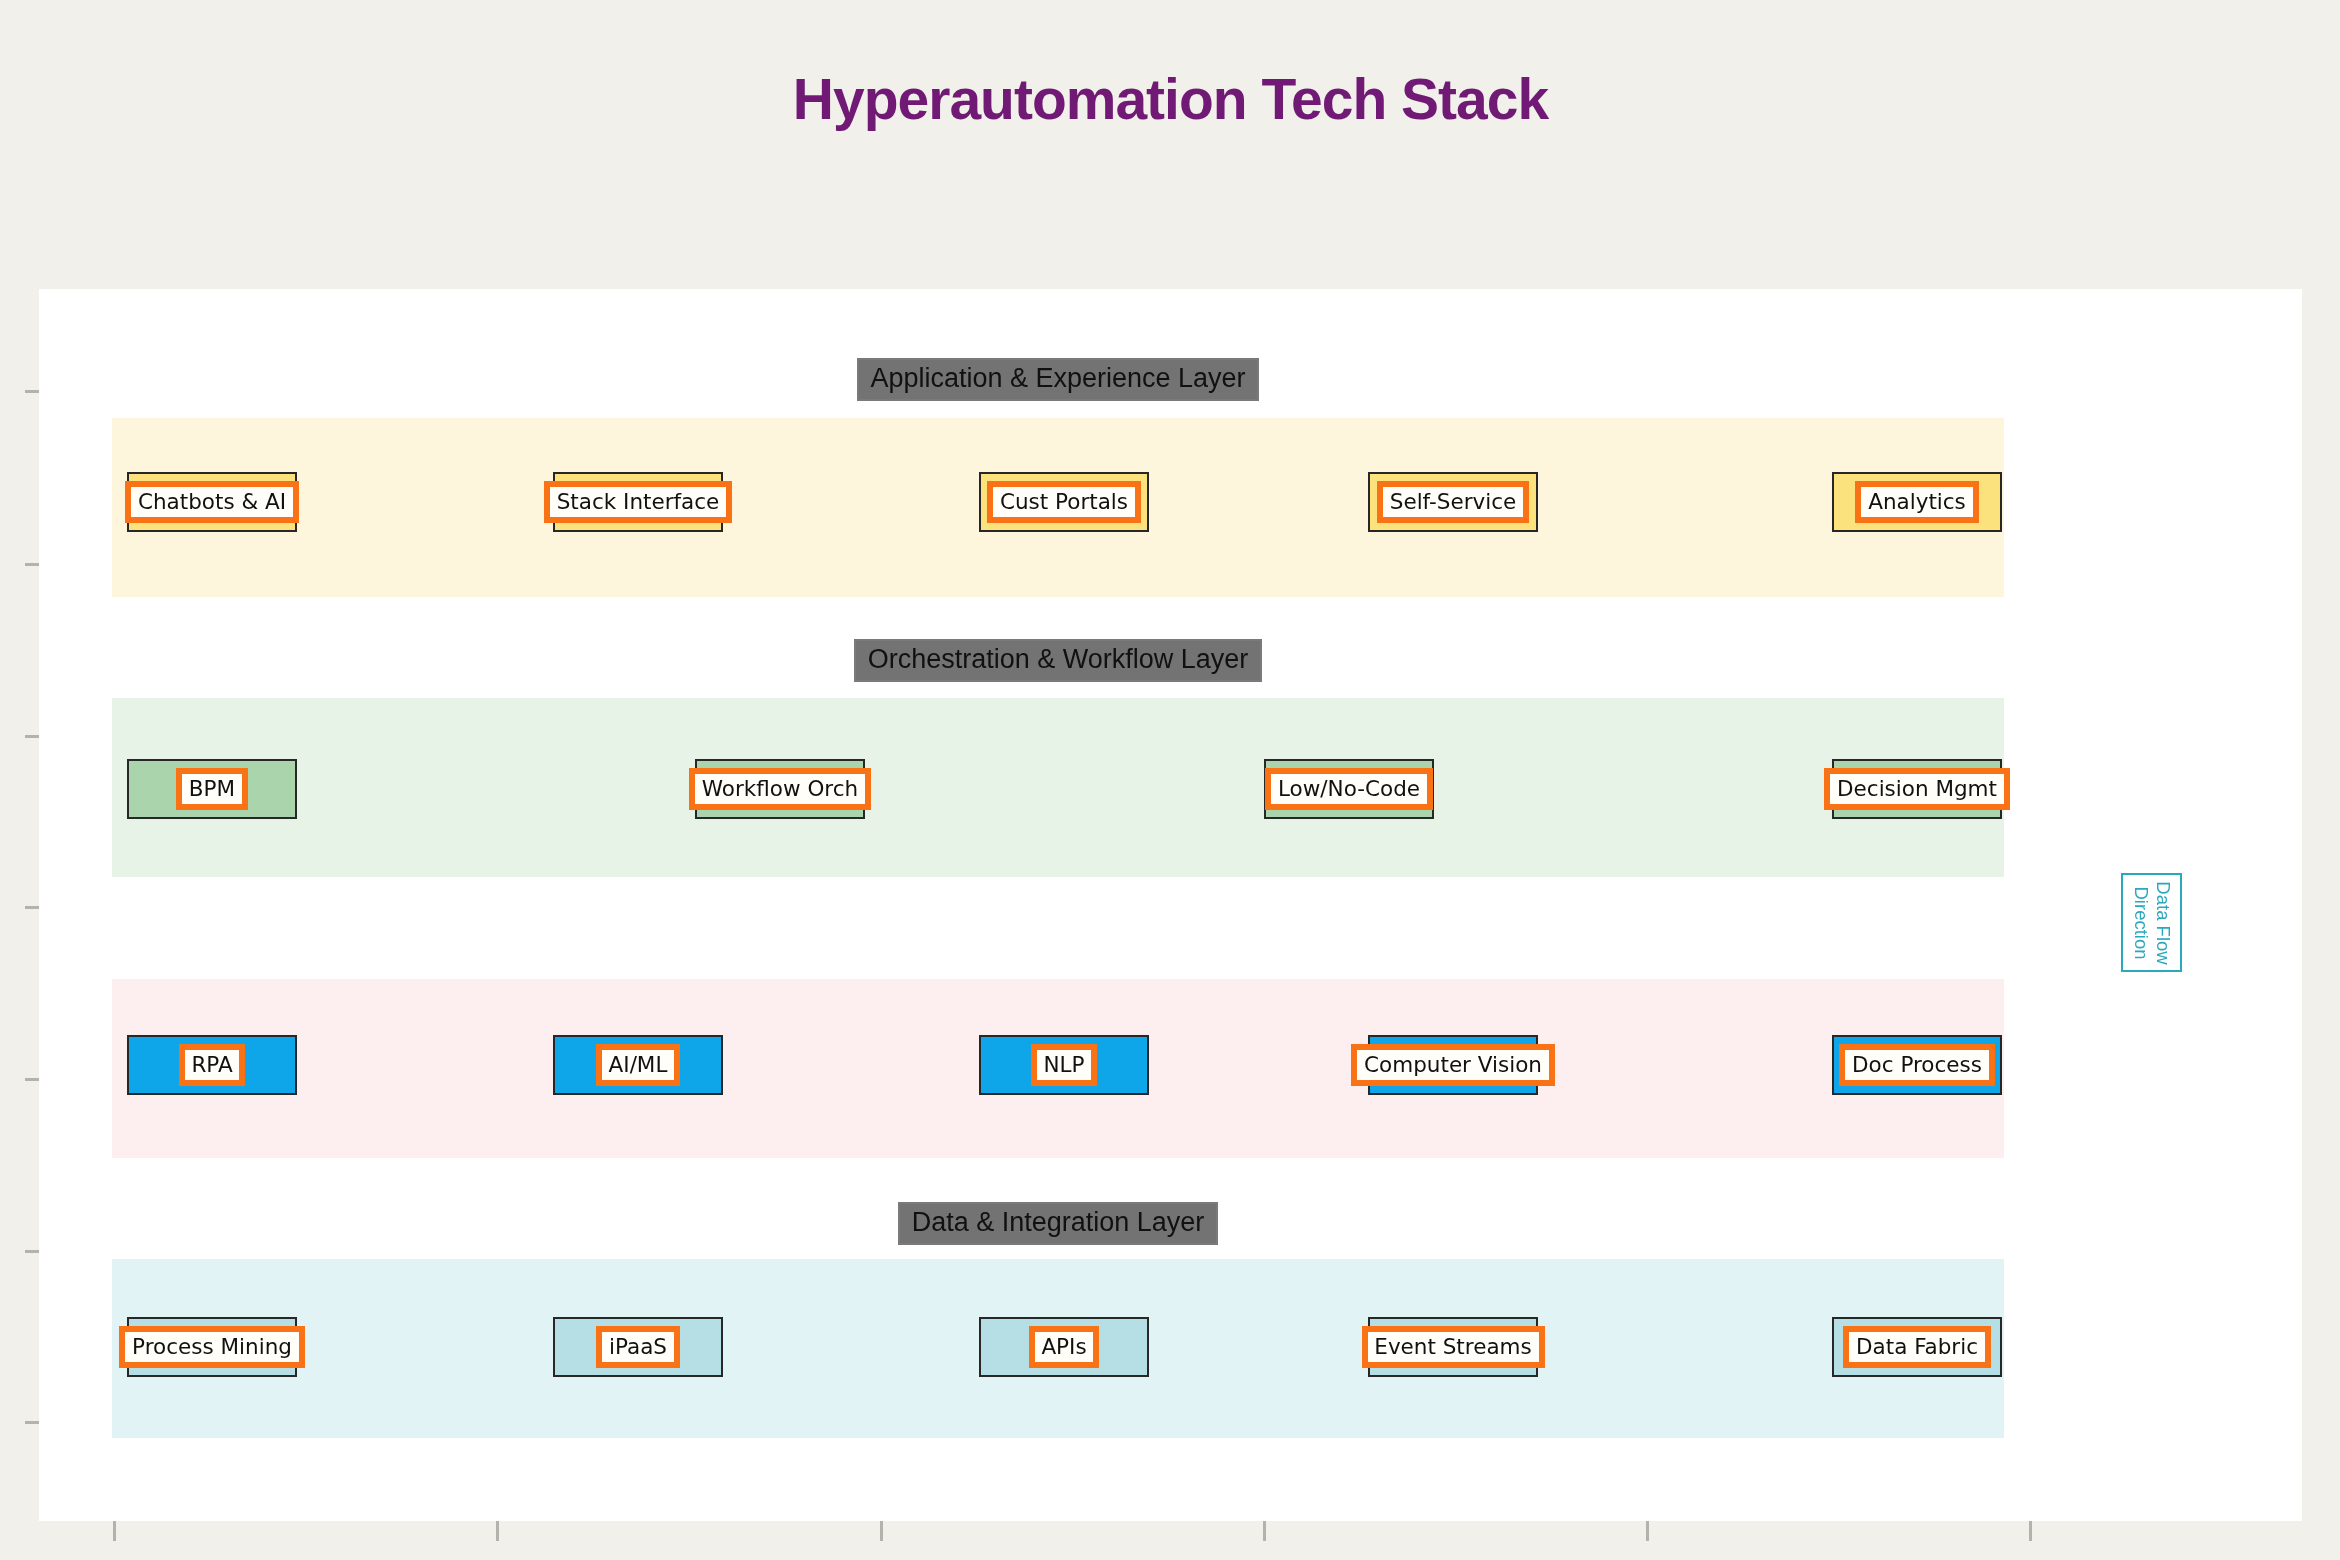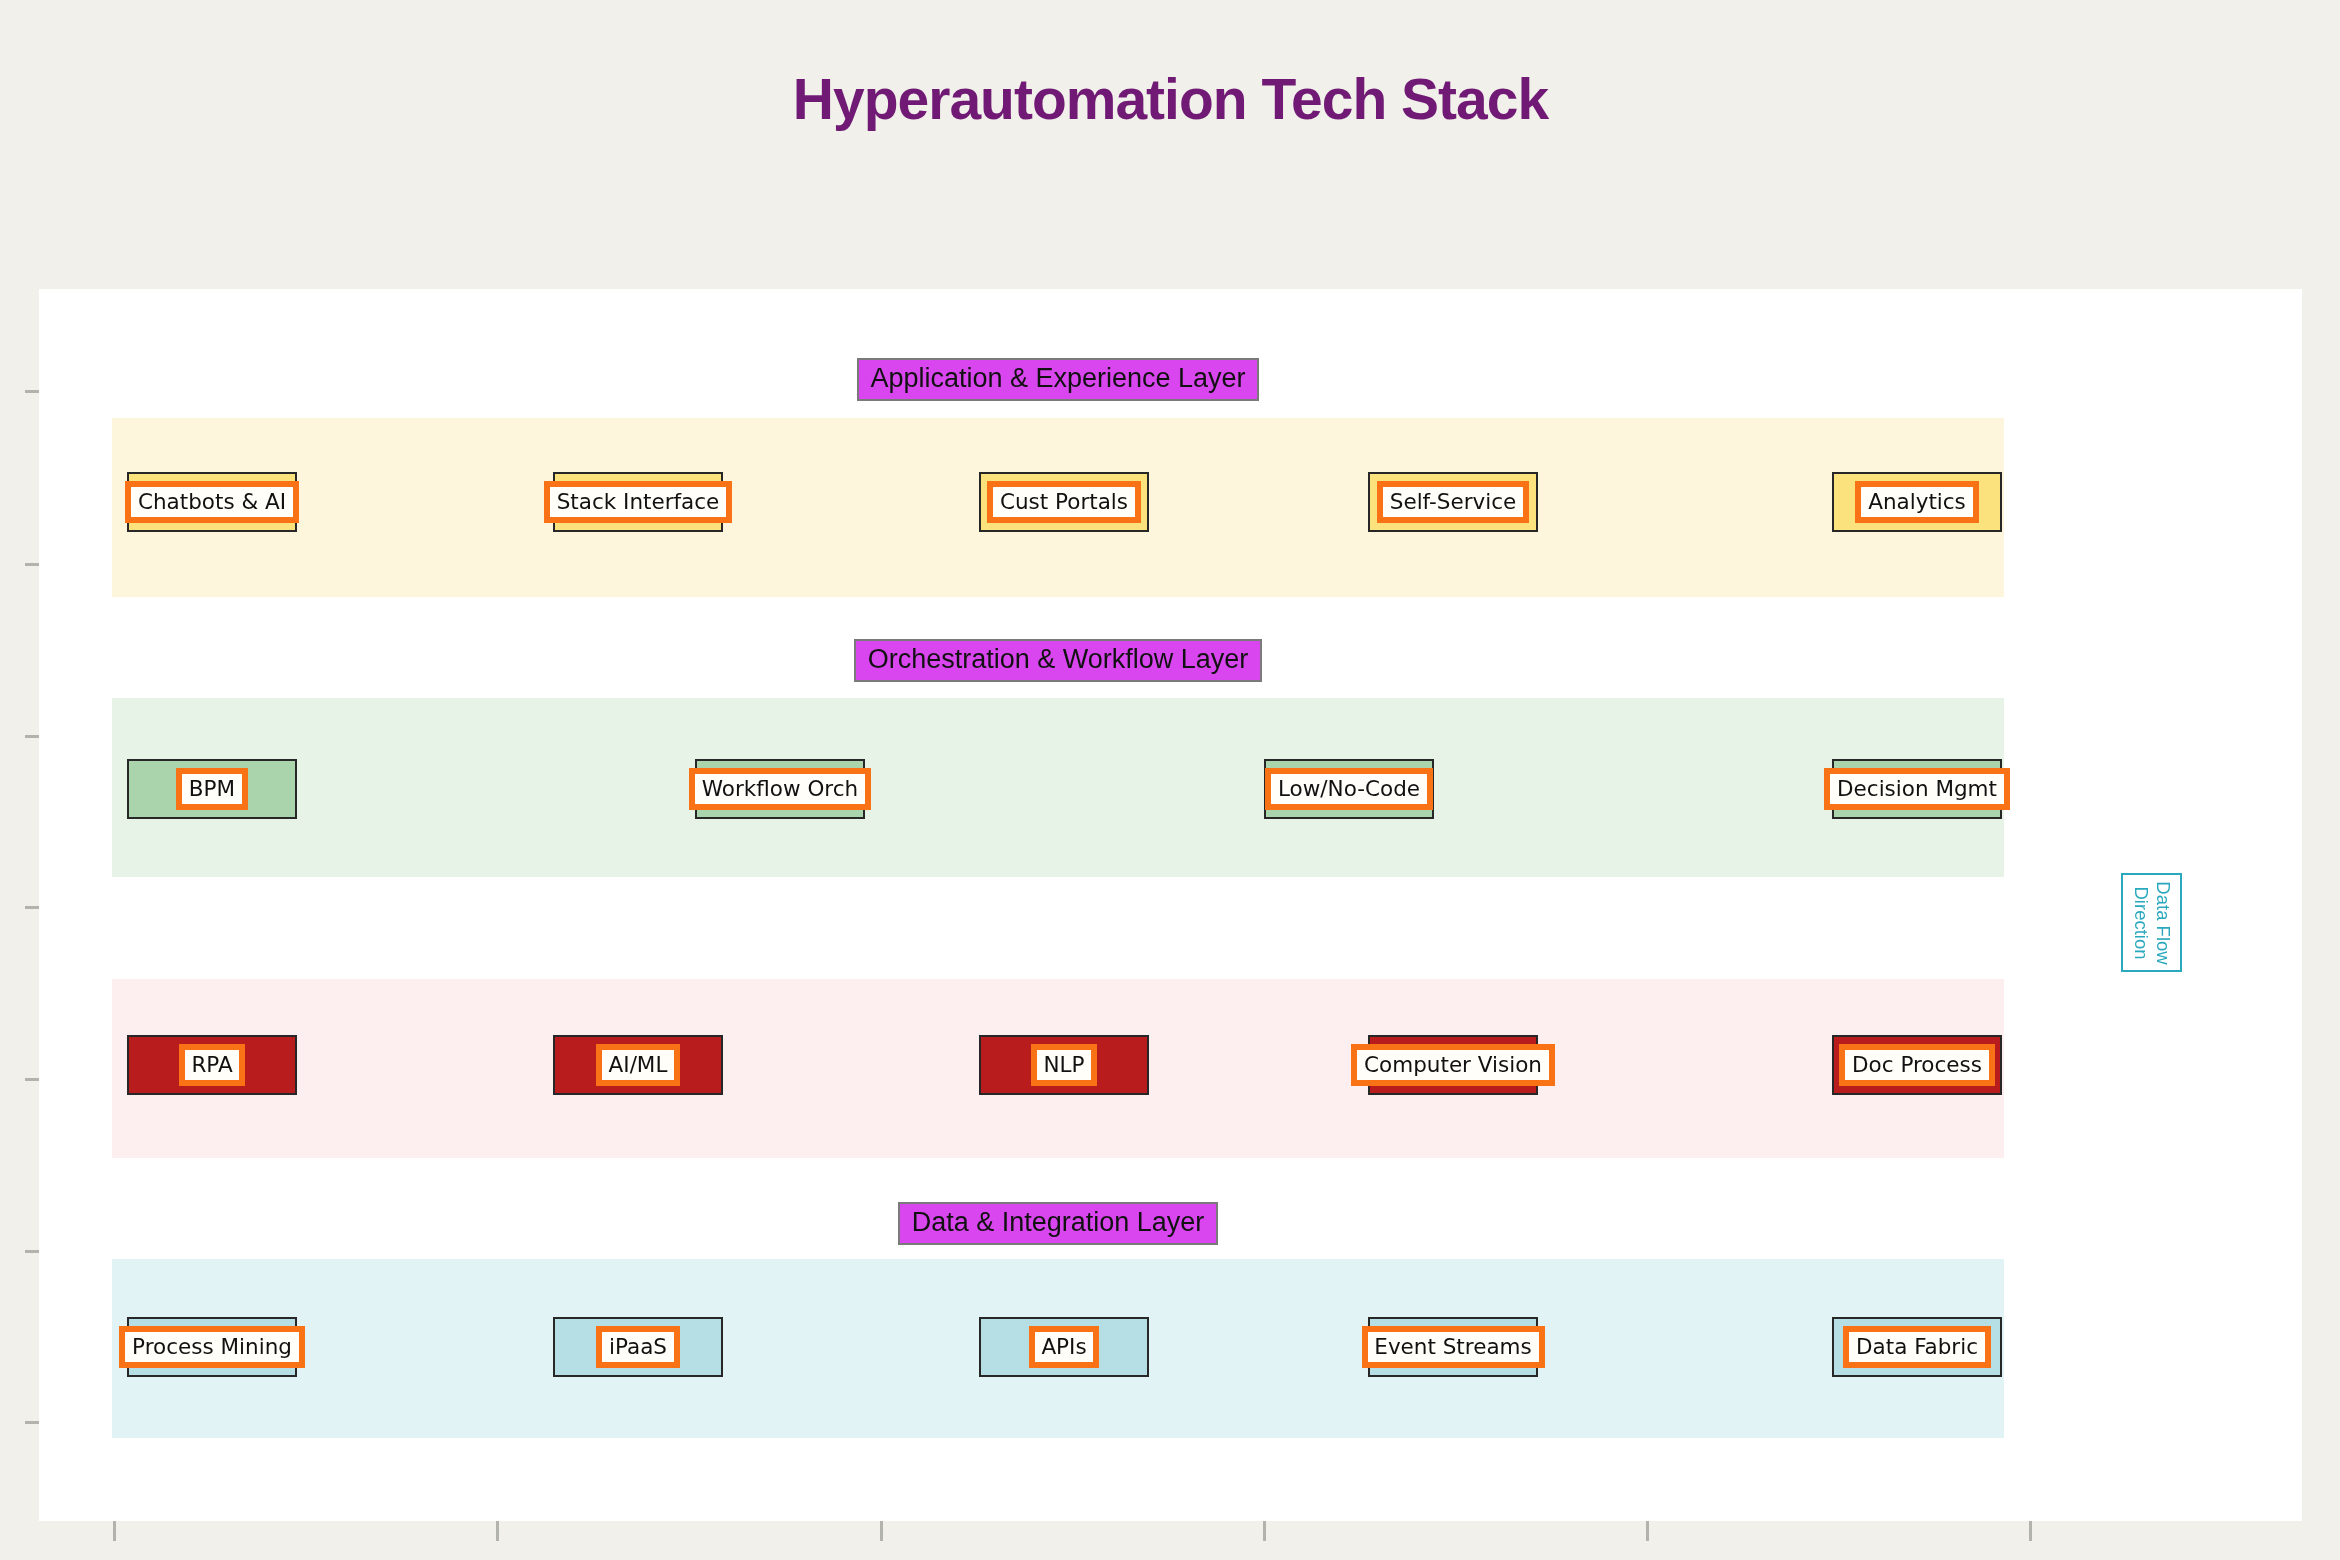--- a/index.html
+++ b/index.html
@@ -31,35 +31,35 @@
   .band{position:absolute;left:73px;width:1892px;height:179px;}
   .band-1{top:129px;background:#fdf6dd;}
   .band-2{top:409px;background:#e8f3e8;}
   .band-3{top:690px;background:#fdeef0;}
   .band-4{top:970px;background:#e2f3f5;}
 
   
   .layer-header{position:absolute;left:73px;width:1892px;text-align:center;}
   .lh-1{top:69px}.lh-2{top:350px}.lh-3{top:634px}.lh-4{top:913px}
   .layer-header span{
-    display:inline-block;background:#d946ef;
+    display:inline-block;background:#737373;
     border:2px solid #7a7a7a;
     padding:2.9px 11.7px 4.9px 11.7px;
     font-size:27px;color:#111;
   }
 
   
   .node{
     position:absolute;width:166px;height:56px;
     border:2.9px solid #272727;
     display:flex;align-items:center;justify-content:center;
   }
   .fill-1{background:#fbe27d;}
   .fill-2{background:#aad4ab;}
-  .fill-3{background:#b91c1c;}
+  .fill-3{background:#0ea5e9;}
   .fill-4{background:#b5dfe5;}
   .ny-1{top:183px}.ny-2{top:470px}.ny-3{top:746px}.ny-4{top:1028px}
   .c1{left:88px}.c2{left:514px}.c3{left:940px}.c4{left:1329px}.c5{left:1793px}
   .r2b{left:656px}.r2c{left:1225px}
   .chip{
     background:#fffef8;border:6px solid #f97316;
     padding:2px 6.8px 3.9px 6.8px;
     font-family:"DejaVu Sans",sans-serif;
     font-size:21.5px;color:#111;white-space:nowrap;
   }

